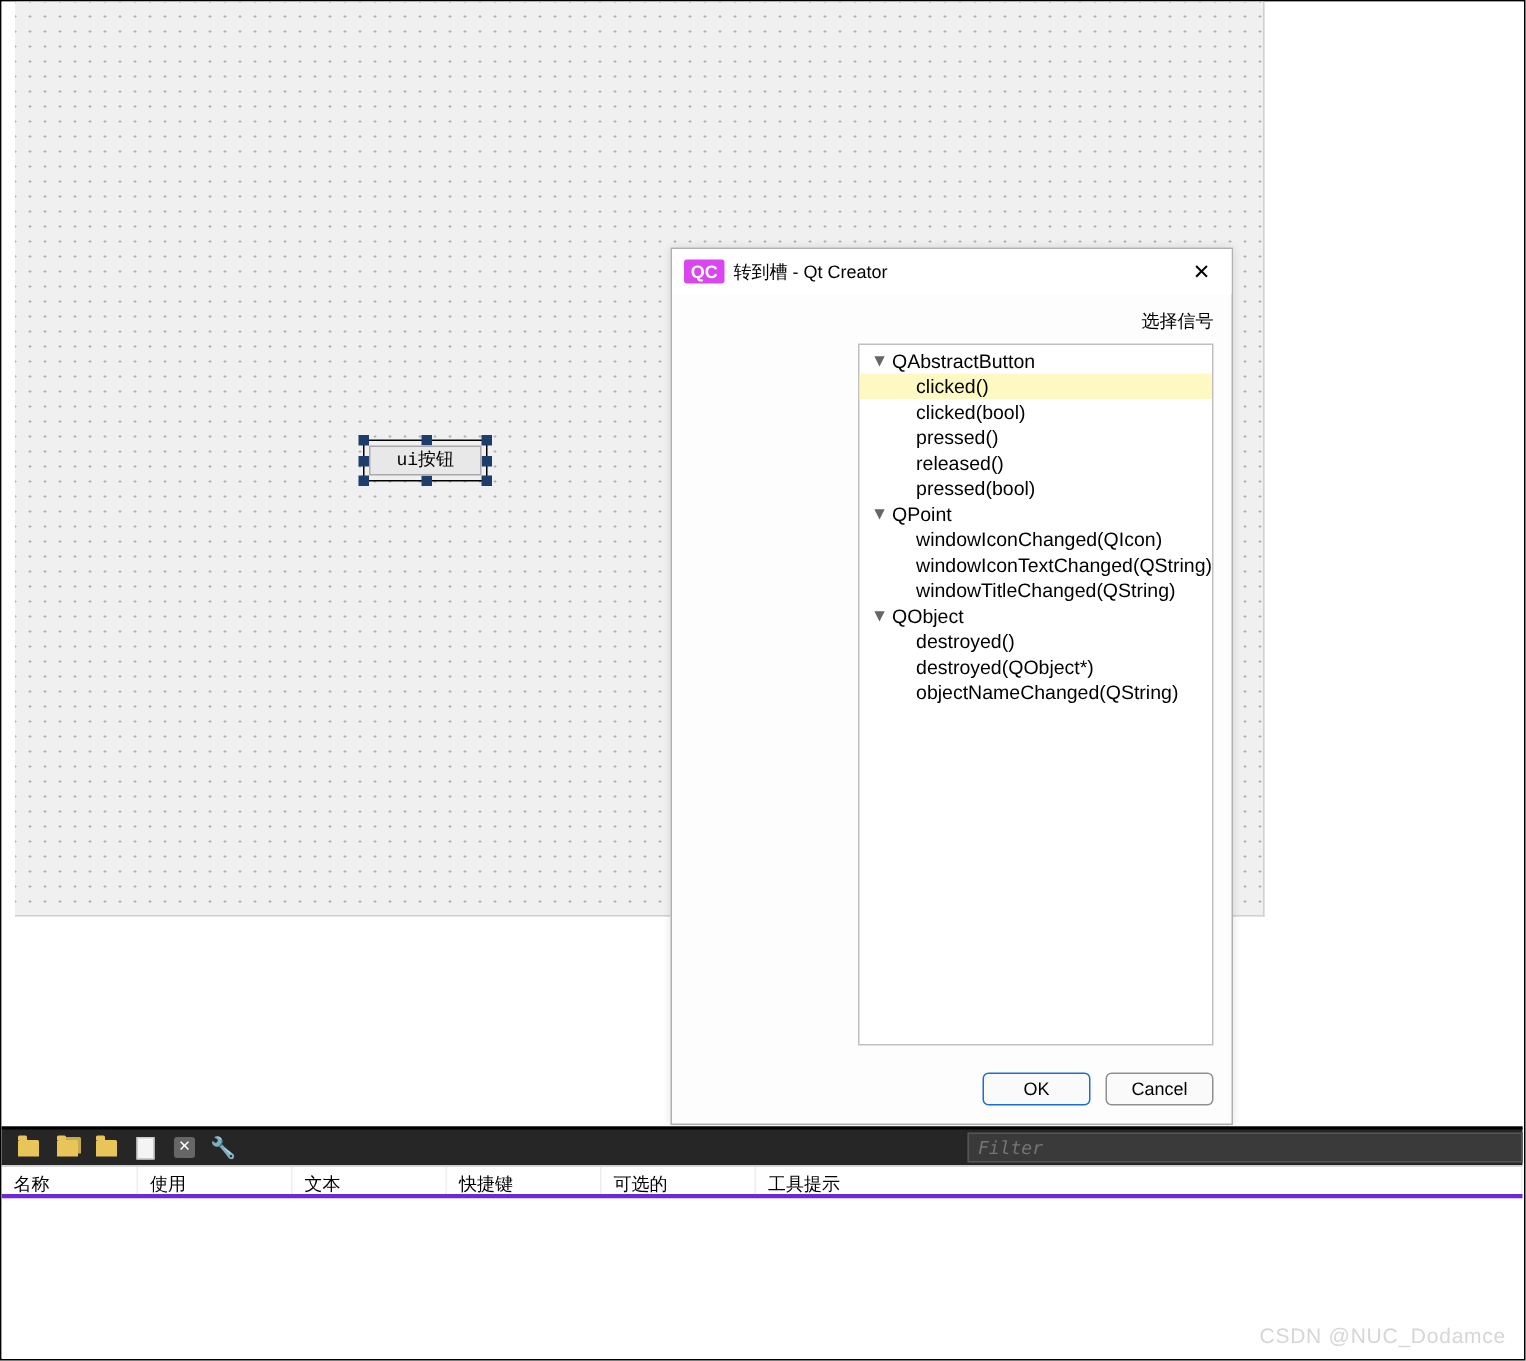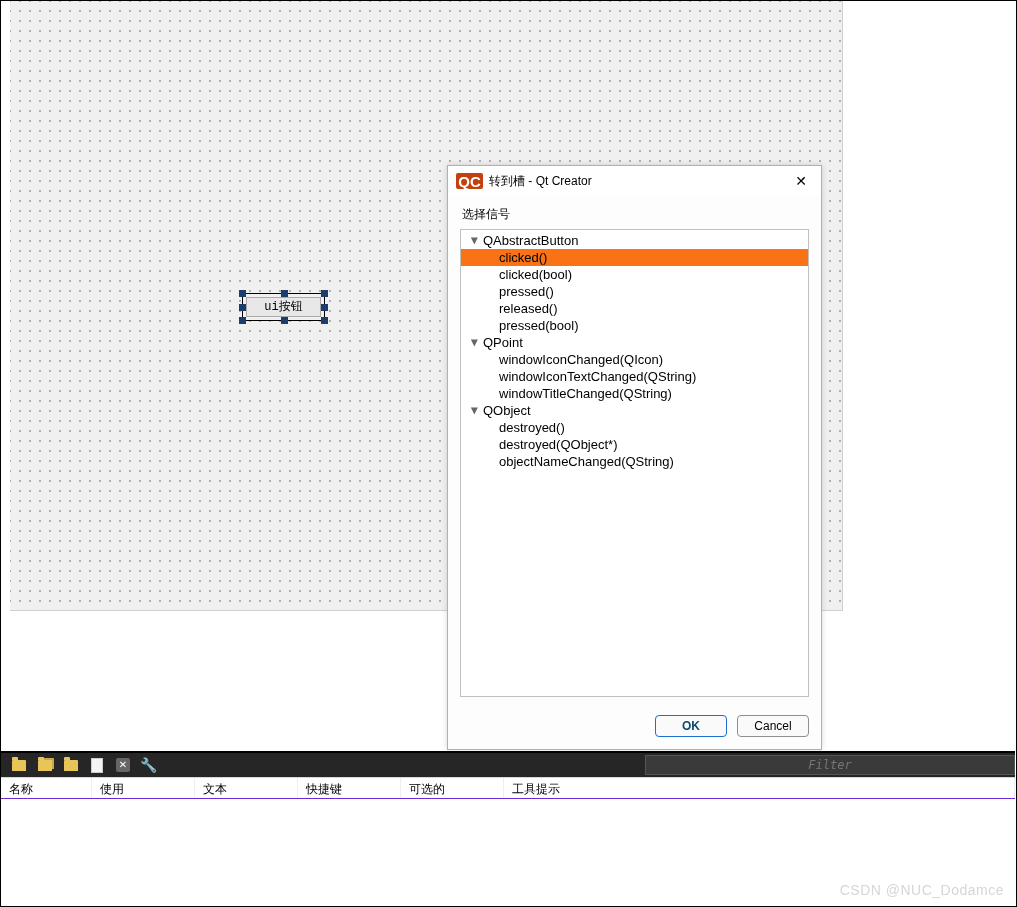--- a/index.html
+++ b/index.html
@@ -73,42 +73,43 @@
   .dlg-title {
     height: 30px;
     display: flex;
     align-items: center;
     padding: 0 6px 0 8px;
     font-size: 12px;
     background: #fff;
   }
   .dlg-icon {
     width: 27px; height: 16px;
-    background: #c2410c;
+    background: #d946ef;
     border-radius: 2px;
     color: #fff;
-    font-size: 15px;
+    font-size: 12px;
     font-weight: bold;
     display: flex; align-items: center; justify-content: center;
     margin-right: 6px;
   }
   .dlg-title-text { flex: 1; }
   .dlg-close {
     width: 28px; height: 22px;
     display: flex; align-items: center; justify-content: center;
     font-size: 14px;
     cursor: pointer;
   }
 
   .dlg-body {
     flex: 1;
     padding: 6px 12px 8px 12px;
     display: flex;
     flex-direction: column;
     overflow: hidden;
+    align-items: flex-end;
   }
   .dlg-label {
     font-size: 12px;
     margin: 4px 0 6px 2px;
   }
   .signal-box {
     flex: 1;
     border: 1px solid #c0c0c0;
     background: #fff;
     overflow-y: auto;
@@ -130,42 +131,41 @@
     transform: rotate(90deg);
     display: inline-block;
     margin-right: 2px;
   }
   .tree-child {
     padding: 1px 0 1px 38px;
     cursor: default;
     white-space: nowrap;
   }
   .tree-child.selected {
-    background: #f97316;
+    background: #fef9c3;
   }
 
   .dlg-buttons {
     padding: 10px 12px 12px 0;
     display: flex;
     justify-content: flex-end;
     gap: 10px;
   }
   .dlg-btn {
     width: 72px; height: 22px;
     border: 1px solid #8f8f8f;
     border-radius: 4px;
     background: #fafafa;
     font-size: 12px;
     font-family: "Segoe UI", "Microsoft YaHei", Arial;
     cursor: pointer;
   }
   .dlg-btn.primary {
     border-color: #1a6fd1;
-    color: #0c4a6e;
-    font-weight: bold;
+    color: #000000;
   }
 
   
   .bottom-toolbar {
     position: absolute;
     left: 0; right: 1px; top: 750px;
     height: 26px;
     background: #262626;
     border-top: 2px solid #000;
     display: flex;
@@ -224,30 +224,29 @@
   }
   .filter-wrap input {
     width: 100%;
     background: transparent;
     border: none;
     outline: none;
     color: #fef9c3;
     font-style: italic;
     font-size: 12px;
     font-family: Consolas, monospace;
-    text-align: center;
   }
 
   .column-header {
     position: absolute;
     left: 0; right: 1px; top: 776px;
     height: 22px;
     background: #fff;
     border-top: 1px solid #d7d7d7;
-    border-bottom: 1px solid #6d28d9;
+    border-bottom: 3px solid #6d28d9;
     display: flex;
     font-size: 12px;
   }
   .col {
     padding: 3px 8px;
     border-right: 1px solid #eee;
   }
   .col:nth-child(1){width:91px}
   .col:nth-child(2){width:103px}
   .col:nth-child(3){width:103px}

